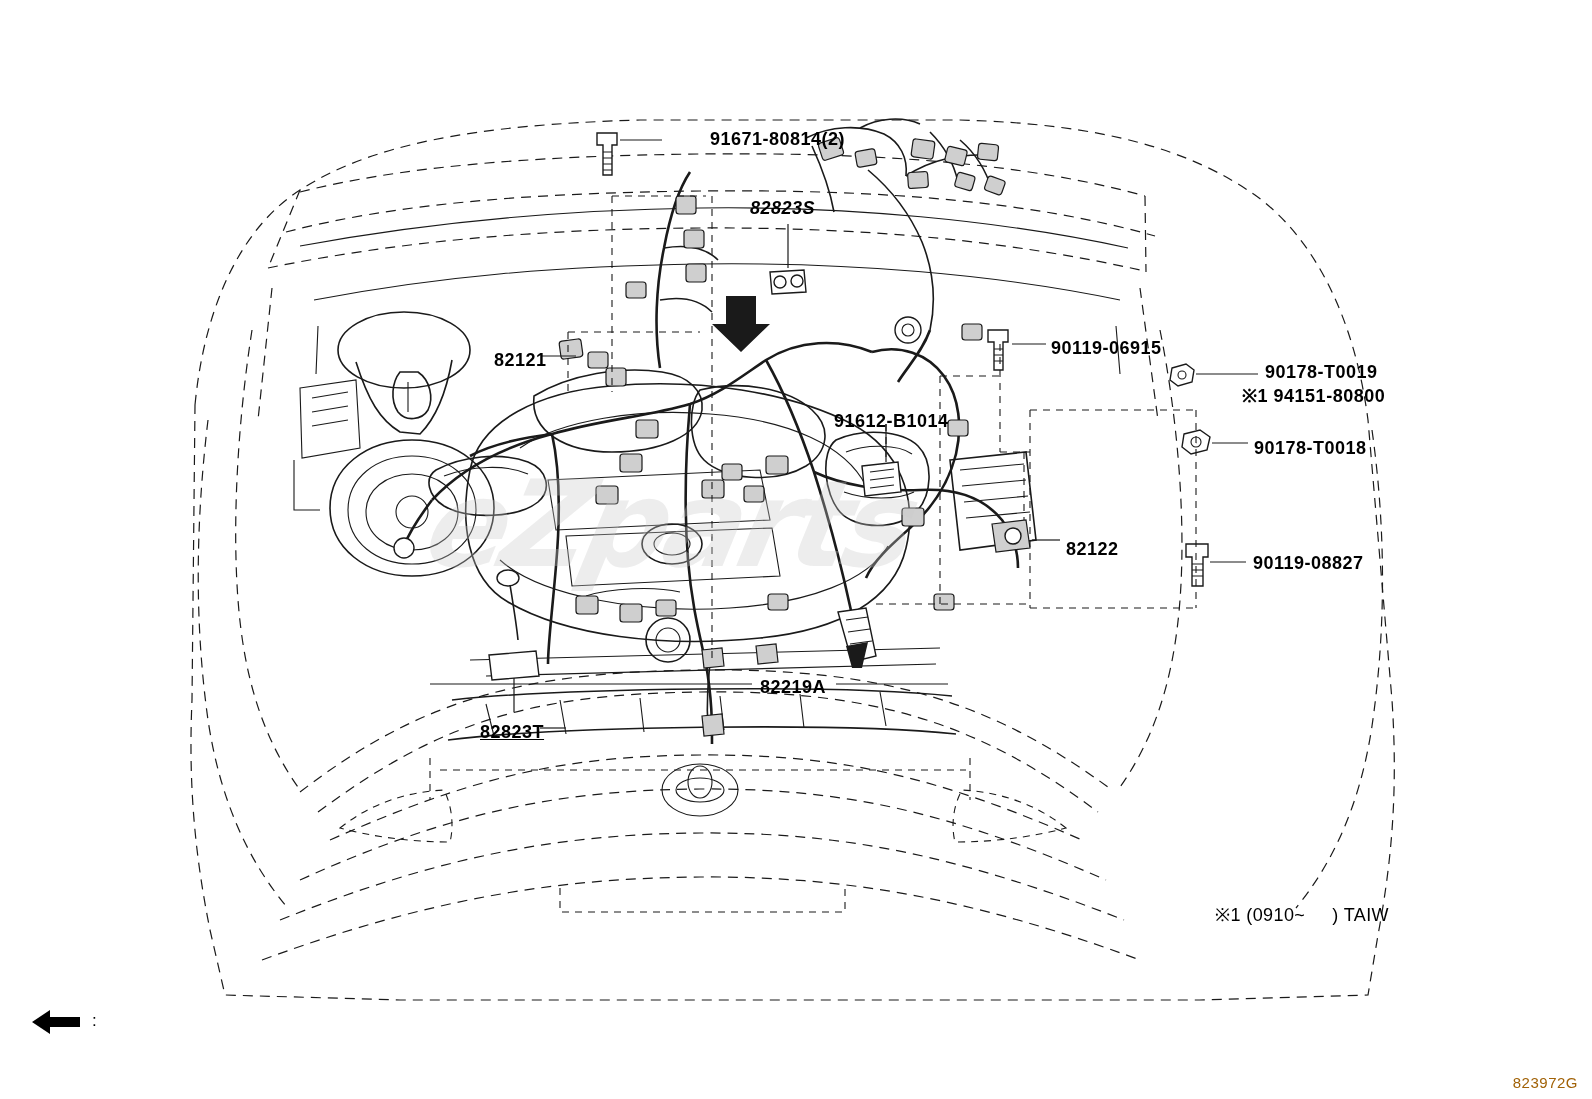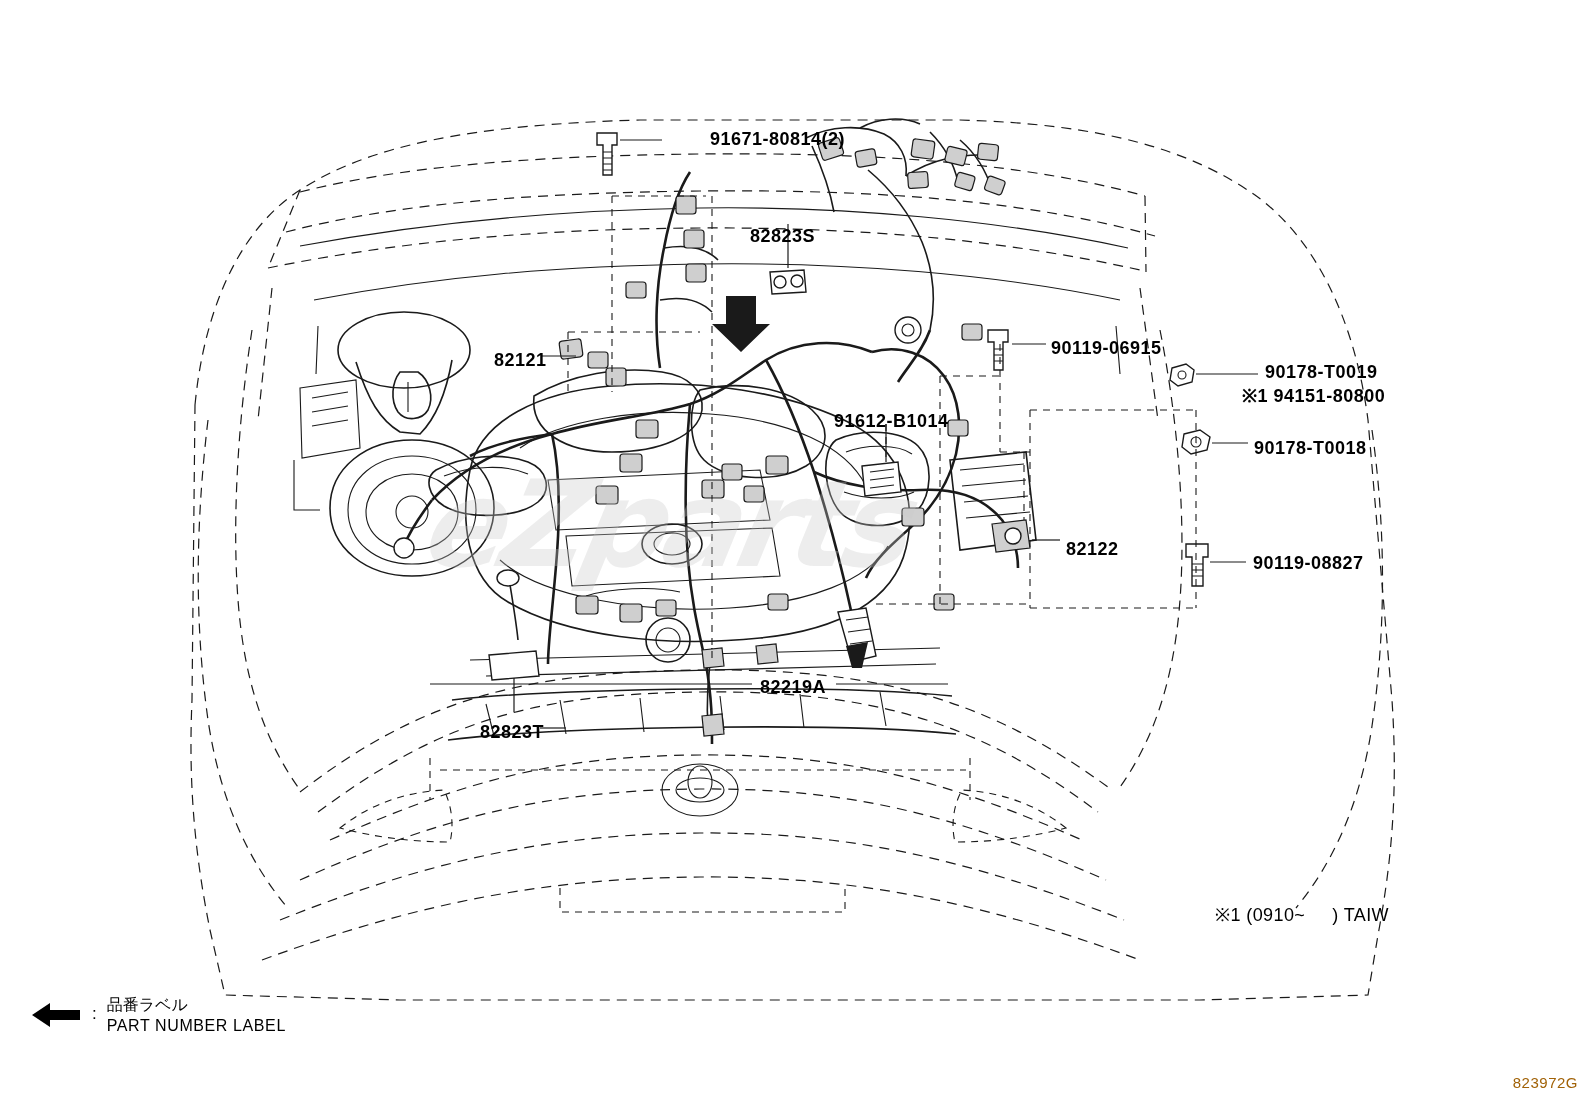--- a/index.html
+++ b/index.html
@@ -386,42 +386,38 @@
       <path class="dsh2" d="M886 424 L886 462"></path>
       <path class="dsh2" d="M1024 452 L1024 520"></path>
     </g>
   </svg>
 
   <div class="wm">
     <div class="wm-text">eZparts</div>
   </div>
 
   <div class="lbl" style="left:667px; top:129px;margin-left:43px;">91671-80814(2)</div>
-  <div class="lbl" style="left:750px; top:226px;">82823S</div>
+  <div class="lbl" style="left:750px; top:198px;font-style:italic;">82823S</div>
   <div class="lbl" style="left:494px; top:350px;">82121</div>
   <div class="lbl" style="left:1051px; top:338px;">90119-06915</div>
   <div class="lbl" style="left:1265px; top:362px;text-align:center;">90178-T0019</div>
   <div class="lbl" style="left:1242px; top:383px;">※1 94151-80800</div>
   <div class="lbl" style="left:834px; top:411px;">91612-B1014</div>
   <div class="lbl" style="left:1254px; top:438px;text-align:right;">90178-T0018</div>
   <div class="lbl" style="left:1066px; top:539px;">82122</div>
   <div class="lbl" style="left:1253px; top:553px;">90119-08827</div>
   <div class="lbl" style="left:760px; top:677px;">82219A</div>
-  <div class="lbl" style="left:480px; top:722px;">82823T</div>
+  <div class="lbl" style="left:480px; top:722px;text-decoration:underline;">82823T</div>
 
   <div class="note-taiw">※1 (0910~     ) TAIW</div>
 
   <div class="legend">
     <div class="arrow-box">
       <svg width="52" height="30" viewBox="0 0 52 30">
         <path d="M2 15 L20 3 L20 10 L50 10 L50 20 L20 20 L20 27 Z" fill="#000"></path>
       </svg>
     </div>
     <div class="colon">:</div>
-    <div class="txt">
-      <span class="jp">品番ラベル</span>
-      <span class="en">PART NUMBER LABEL</span>
-    </div>
   </div>
 
   <div class="footer-code">823972G</div>
 
 </div>
 
 </body></html>

